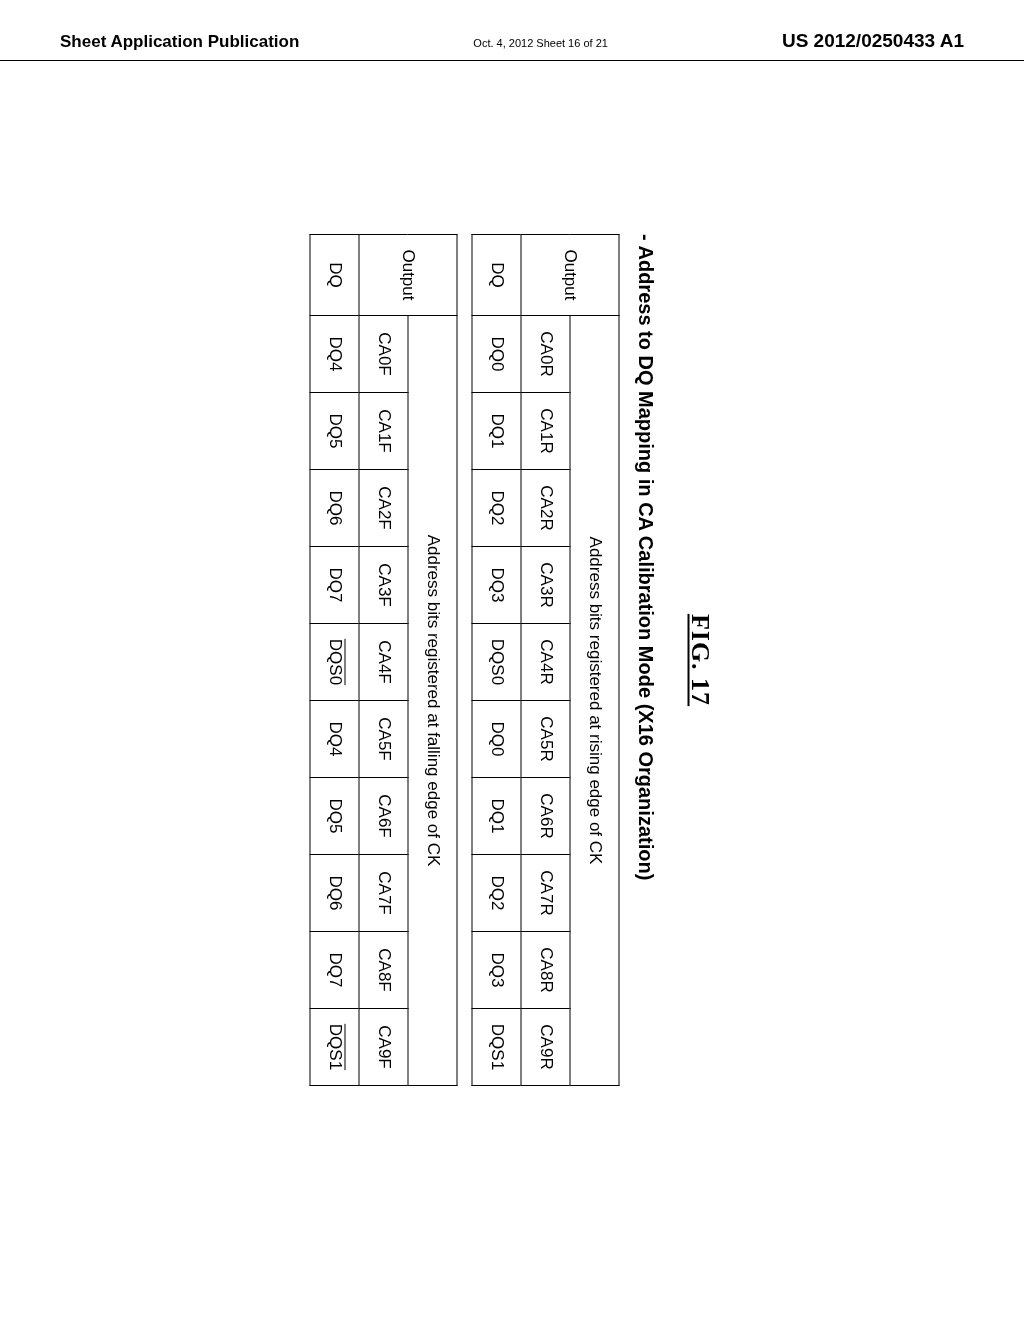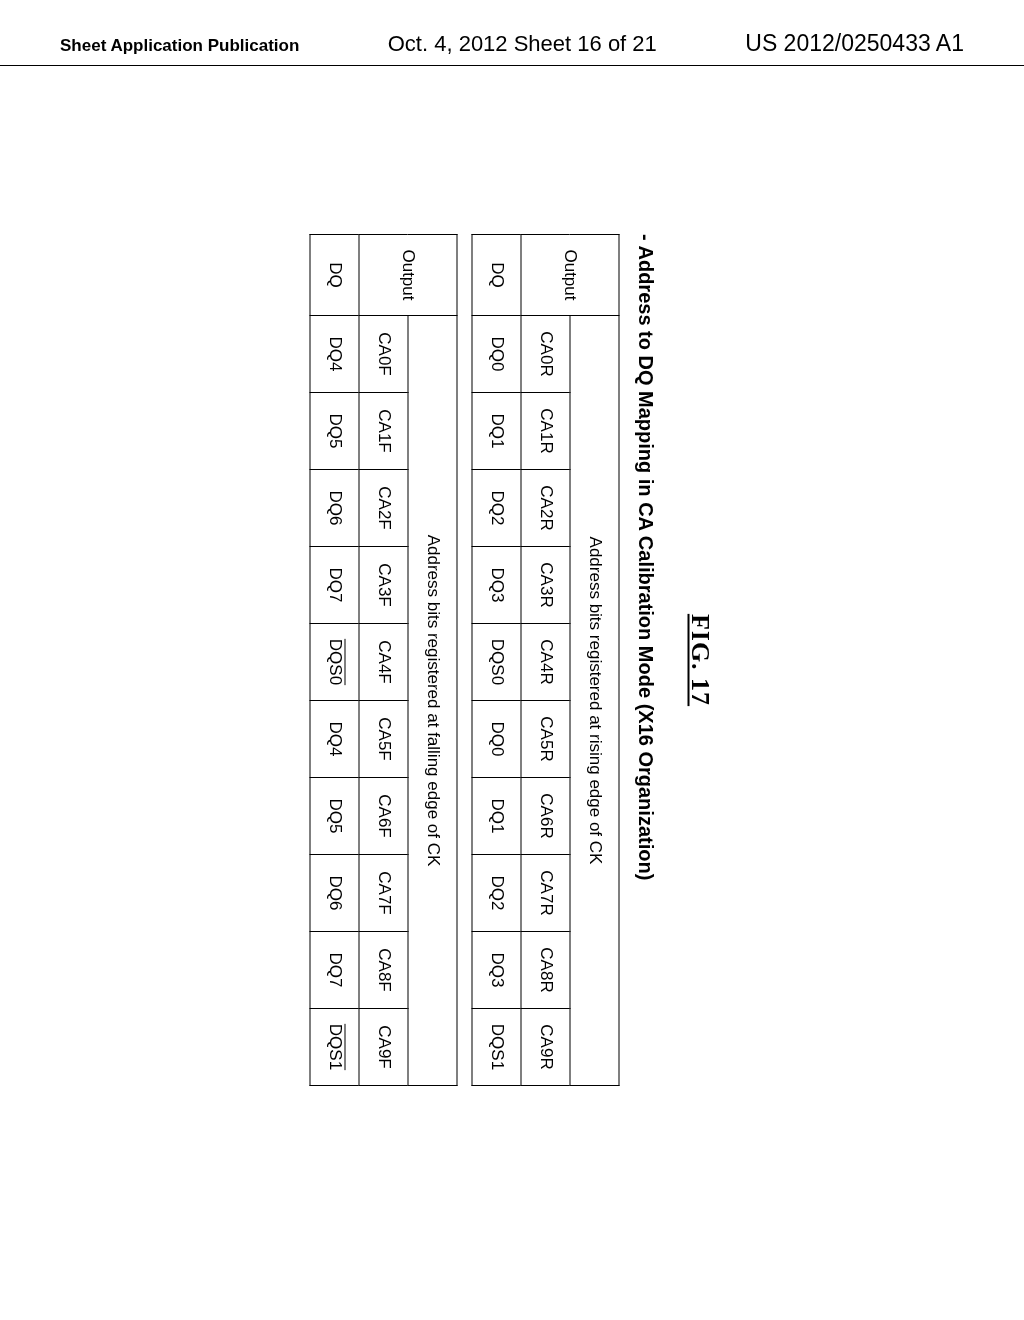--- a/index.html
+++ b/index.html
@@ -12,22 +12,22 @@
     position: relative;
   }
   .header {
     display: flex;
     justify-content: space-between;
     align-items: baseline;
     padding: 30px 60px 8px 60px;
     border-bottom: 1.5px solid #000;
   }
   .header-left { font-weight: bold; font-size: 17px; }
-  .header-center { font-size: 22px; }
-  .header-right { font-weight: normal; font-size: 23px; }
+  .header-center { font-size: 11px; }
+  .header-right { font-weight: bold; font-size: 19px; }
   .figure-wrap {
     position: absolute;
     left: 50%;
     top: 50%;
     transform: translate(-50%, -50%) rotate(90deg);
     transform-origin: center center;
   }
   .figlabel {
     font-family: "Times New Roman", serif;
     font-weight: bold;

